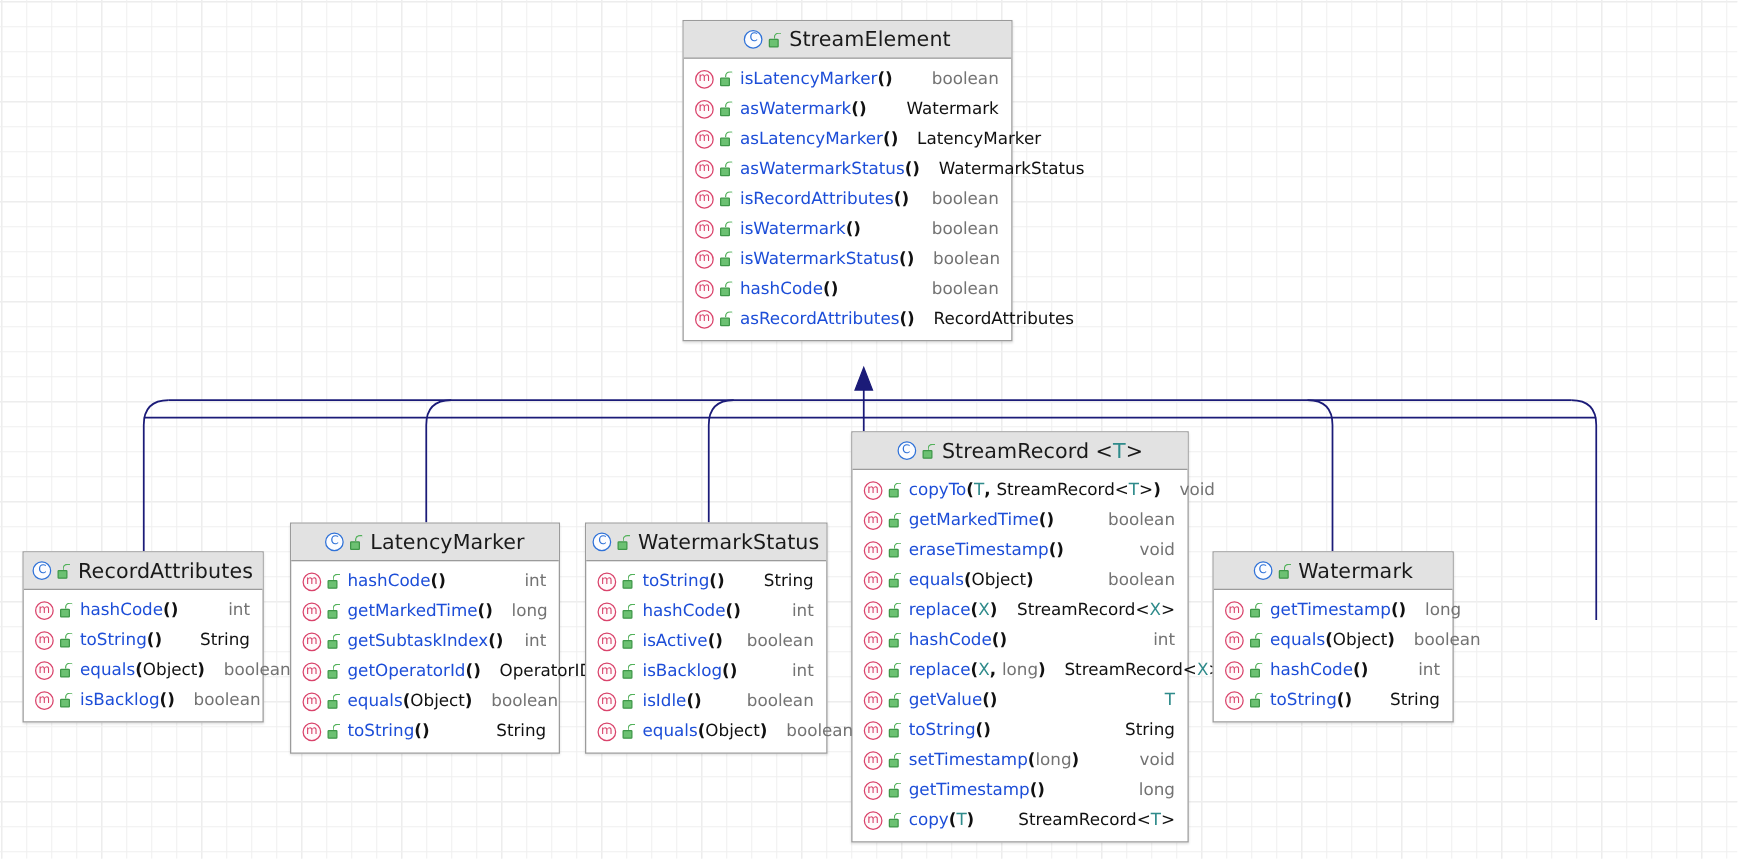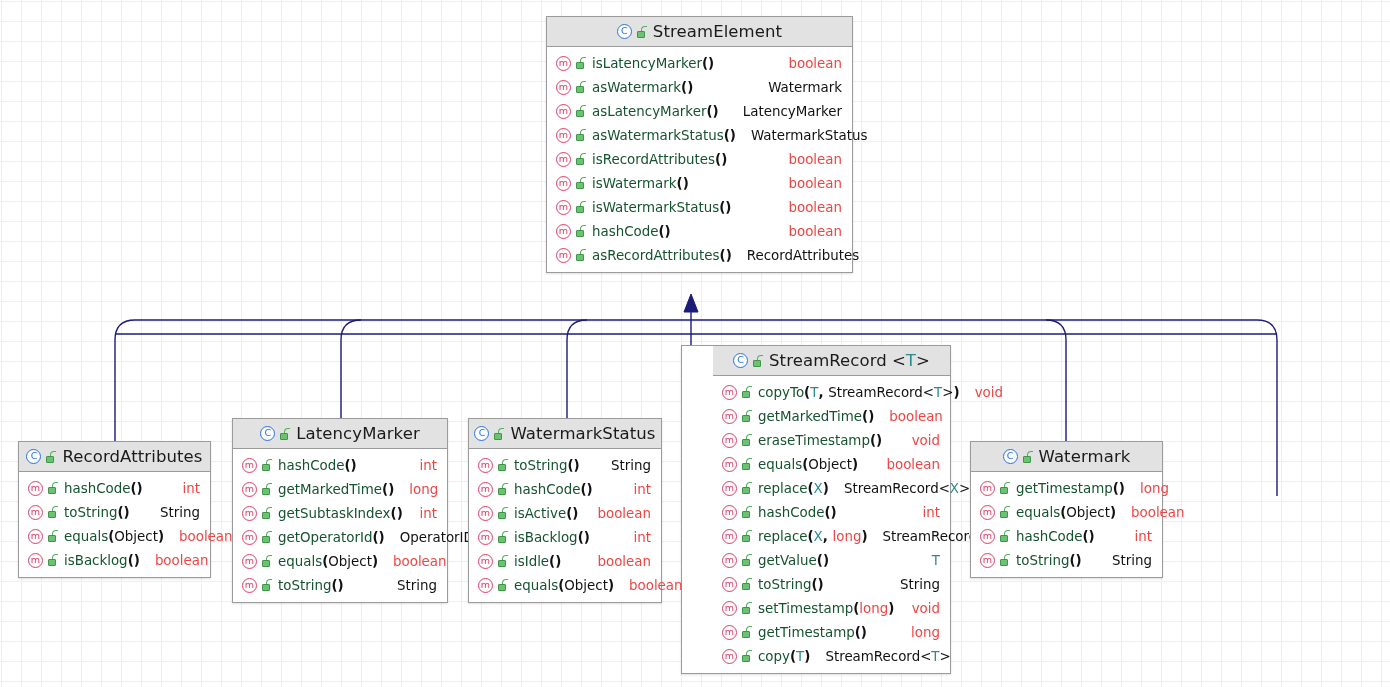--- a/index.html
+++ b/index.html
@@ -81,22 +81,22 @@
     color: #2f8b8b;
     flex: 0 0 auto;
   }
   .member-type {
     font-size: 13.4px;
     margin-left: auto;
     padding-left: 10px;
     flex: 0 0 auto;
   }
   
-  .t-name  { color: #14532d; }
-  .t-prim  { color: #ef4444; }
+  .t-name  { color: #1d4ed8; }
+  .t-prim  { color: #737373; }
   .t-obj   { color: #111111; }
   .t-punct { color: #111111; font-weight: bold; }
   .t-gen   { color: #2f8b8b; }
 
   
   .icon { flex: 0 0 auto; display: inline-block; line-height: 0; }
 
   .ico-class {
     width: 15px; height: 15px;
     border: 1.6px solid #2f72d8;
@@ -197,21 +197,21 @@
       <path d="M 691 345 L 691 320"></path>
 
       <path d="M 135 320 L 1257 320"></path>
 
       <path d="M 691 320 L 691 310"></path>
     </g>
 
     <polygon points="691,294 684,312 698,312" fill="#1b1b78" stroke="#1b1b78" stroke-width="1"></polygon>
   </svg>
 
-<div class="uml-class" style="left: 546px; top: 16px; width: 307px;">
+<div class="uml-class" style="left: 546px; top: 16px; width: 264px;">
       <div class="uml-header">
         <span class="icon ico-class"></span>
         <span class="icon ico-public"></span>
         <span class="uml-title">StreamElement</span>
       </div>
       <div class="uml-body">
         <div class="member-row">
           <span class="icon ico-method"></span>
           <span class="icon ico-public"></span>
           <span class="member-sig"><span class="t-name">isLatencyMarker</span><span class="t-punct">()</span></span>
@@ -260,21 +260,21 @@
           <span class="member-type"><span class="t-prim">boolean</span></span>
         </div>
         <div class="member-row">
           <span class="icon ico-method"></span>
           <span class="icon ico-public"></span>
           <span class="member-sig"><span class="t-name">asRecordAttributes</span><span class="t-punct">()</span></span>
           <span class="member-type"><span class="t-obj">RecordAttributes</span></span>
         </div>
       </div>
     </div>
-    <div class="uml-class" style="left: 681px; top: 345px; width: 270px; padding-left: 31px;">
+    <div class="uml-class" style="left: 681px; top: 345px; width: 270px;">
       <div class="uml-header">
         <span class="icon ico-class"></span>
         <span class="icon ico-public"></span>
         <span class="uml-title">StreamRecord</span>
         <span class="uml-title"><span class="brk">&lt;</span><span class="generic">T</span><span class="brk">&gt;</span></span>
       </div>
       <div class="uml-body">
         <div class="member-row">
           <span class="icon ico-method"></span>
           <span class="icon ico-public"></span>

